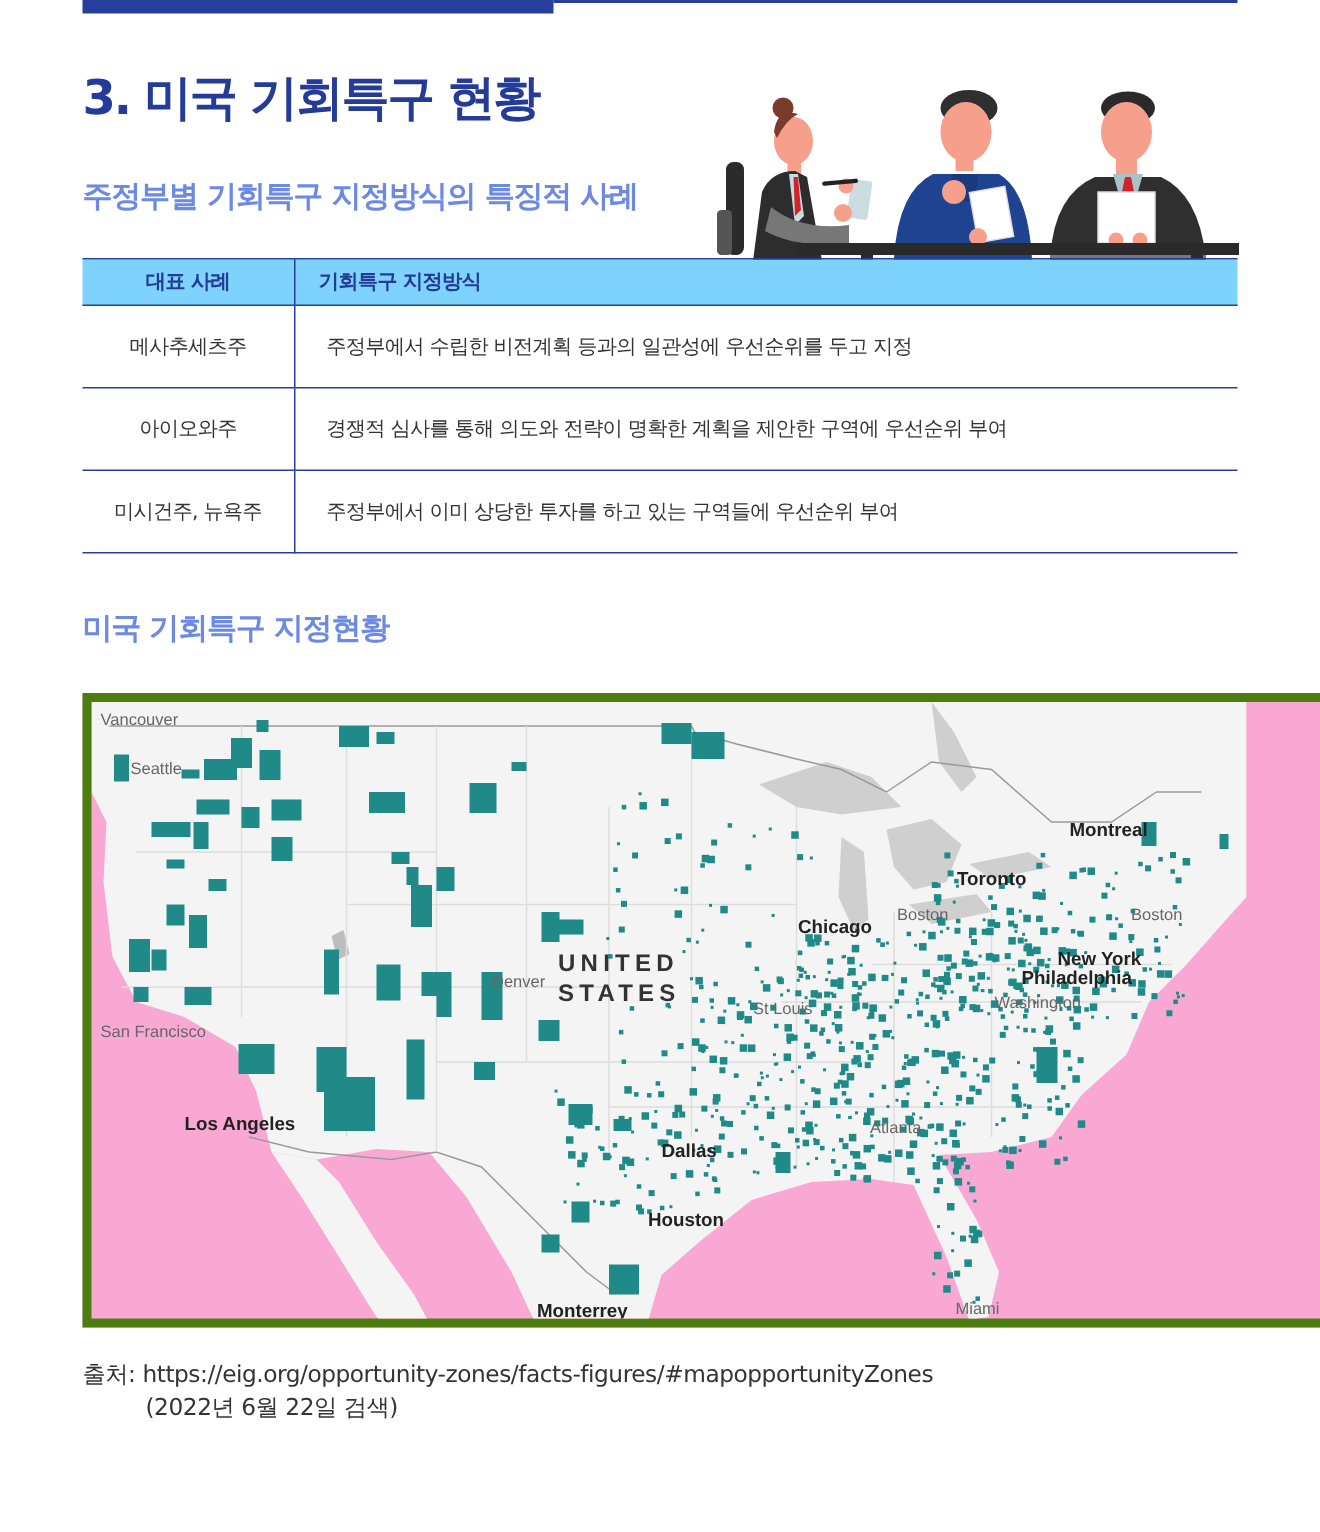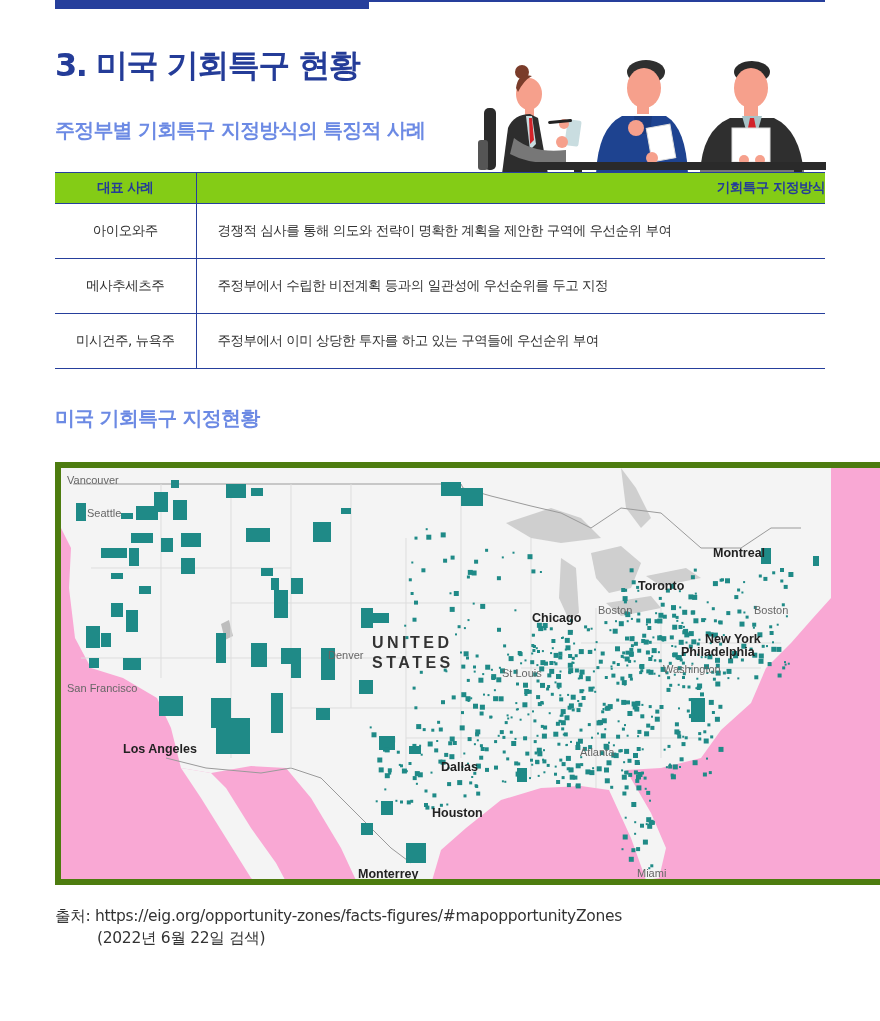--- a/index.html
+++ b/index.html
@@ -9,25 +9,25 @@
   .topbar-thick { position: absolute; left: 55px; top: 0; width: 314px; height: 9px; background: #263f9c; }
   .topbar-thin  { position: absolute; left: 369px; top: 0; width: 456px; height: 2px; background: #263f9c; }
 
   .page-title { position: absolute; left: 55px; top: 44px; font-size: 32px; font-weight: bold; color: #243c98; letter-spacing: -1.5px; white-space: nowrap; }
   .section-sub { position: absolute; left: 55px; top: 117px; font-size: 20px; font-weight: bold; color: #6c8ae4; letter-spacing: -0.8px; white-space: nowrap; }
   .section-sub2 { position: absolute; left: 55px; top: 405px; font-size: 20px; font-weight: bold; color: #6c8ae4; letter-spacing: -0.8px; white-space: nowrap; }
 
   .illustration { position: absolute; left: 474px; top: 58px; width: 352px; height: 116px; }
 
   table.cases { position: absolute; left: 55px; top: 172px; width: 770px; border-collapse: collapse; font-size: 13.5px; letter-spacing: -0.5px; }
-  table.cases th { height: 31px; background: #84cc16; color: #243c98; font-weight: bold; font-size: 13.5px; border-top: 1.5px solid #263f9c; border-bottom: 1.5px solid #263f9c; }
+  table.cases th { height: 31px; background: #7dd3fc; color: #243c98; font-weight: bold; font-size: 13.5px; border-top: 1.5px solid #263f9c; border-bottom: 1.5px solid #263f9c; }
   table.cases td { height: 55px; border-bottom: 1.5px solid #263f9c; color: #333; }
   table.cases .c1 { width: 141px; text-align: center; border-right: 1.5px solid #263f9c; }
   table.cases .c2 { text-align: left; padding-left: 21px; }
-  table.cases th.c2 { text-align: right; padding-left: 0; }
+  table.cases th.c2 { text-align: left; padding-left: 16px; }
 
   .map-frame { position: absolute; left: 55px; top: 462px; width: 876px; height: 423px; border: 6px solid #4d7c0f; background: #f9a8d4; overflow: hidden; }
   .map-frame svg { position: absolute; left: 0; top: 0; }
   .map-label { position: absolute; font-family: "Liberation Sans", sans-serif; white-space: nowrap; line-height: 1; }
   .ml-major { font-size: 12.5px; font-weight: bold; color: #222; }
   .ml-minor { font-size: 11px; color: #666; }
   .ml-country { font-size: 16px; font-weight: bold; color: #333; letter-spacing: 3.5px; }
 
   .source { position: absolute; left: 55px; top: 905px; font-size: 15.5px; color: #333; letter-spacing: -0.3px; line-height: 22px; }
   .source .line2 { padding-left: 42px; }
@@ -86,26 +86,26 @@
 
 <table class="cases">
   <thead>
     <tr>
       <th class="c1">대표 사례</th>
       <th class="c2">기회특구 지정방식</th>
     </tr>
   </thead>
   <tbody>
     <tr>
+      <td class="c1">메사추세츠주</td>
+      <td class="c2">주정부에서 수립한 비전계획 등과의 일관성에 우선순위를 두고 지정</td>
+    </tr>
+    <tr>
       <td class="c1">아이오와주</td>
       <td class="c2">경쟁적 심사를 통해 의도와 전략이 명확한 계획을 제안한 구역에 우선순위 부여</td>
-    </tr>
-    <tr>
-      <td class="c1">메사추세츠주</td>
-      <td class="c2">주정부에서 수립한 비전계획 등과의 일관성에 우선순위를 두고 지정</td>
     </tr>
     <tr>
       <td class="c1">미시건주, 뉴욕주</td>
       <td class="c2">주정부에서 이미 상당한 투자를 하고 있는 구역들에 우선순위 부여</td>
     </tr>
   </tbody>
 </table>
 
 <h2 class="section-sub2">미국 기회특구 지정현황</h2>
 

